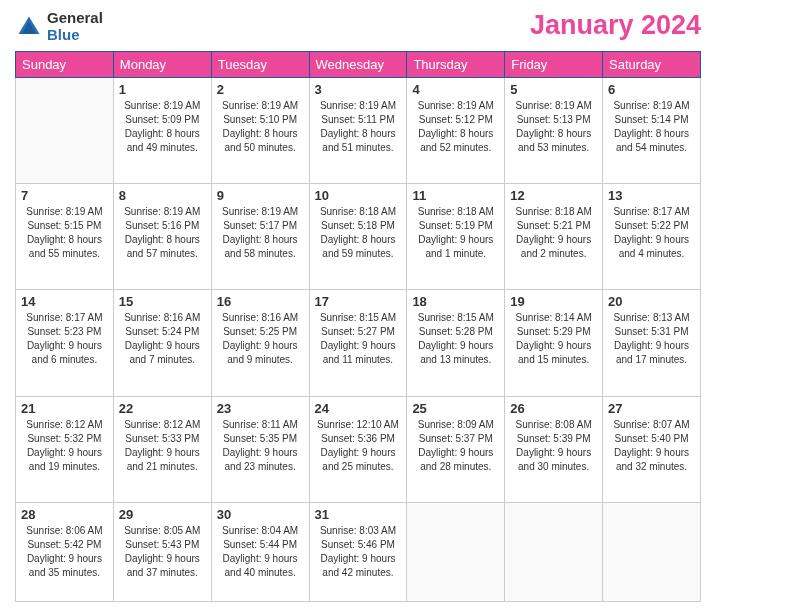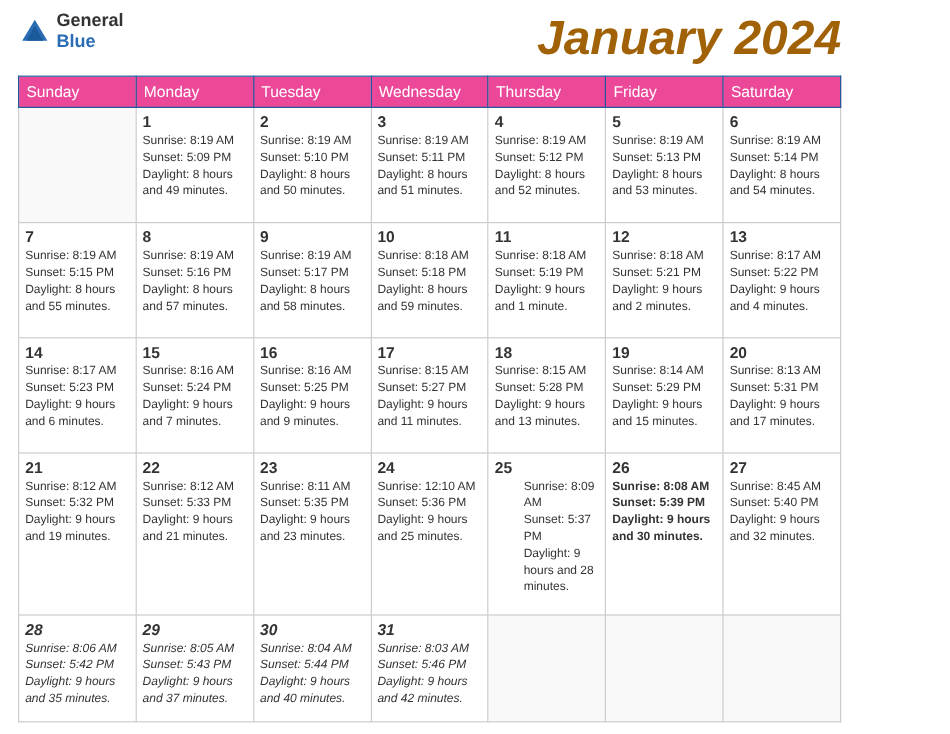--- a/index.html
+++ b/index.html
@@ -44,24 +44,23 @@
       color: #2a6db5;
     }
     .logo-icon {
       width: 28px;
       height: 28px;
     }
     .title-block {
       text-align: right;
     }
     .month-title {
-      font-size: 40px;
+      font-size: 27px;
       font-weight: bold;
-      color: #a16207;
-      font-style: italic;
+      color: #ec4899;
     }
     .location {
       font-size: 14px;
       color: #555;
     }
     .calendar {
       flex: 1;
       border: 1px solid #ccc;
       border-collapse: collapse;
       width: 100%;
@@ -87,27 +86,27 @@
     .day-number {
       font-size: 13px;
       font-weight: bold;
       color: #333;
       margin-bottom: 2px;
     }
     .day-info {
       font-size: 10px;
       line-height: 1.4;
       color: #333;
+      text-align: center;
     }
     .empty-cell {
       background: #f9f9f9;
     }
     tr:last-child td {
       height: 80px;
-      font-style: italic;
     }
   </style>
 </head>
 <body>
 
 <div class="page">
   <div class="header">
     <div class="logo">
       <svg class="logo-icon" viewBox="0 0 40 40">
         <polygon points="20,5 35,30 5,30" fill="#2a6db5"></polygon>
@@ -283,33 +282,33 @@
 Daylight: 9 hours and 23 minutes.</div>
           </td>
           <td>
             <div class="day-number">24</div>
             <div class="day-info" style="white-space: pre-line;">Sunrise: 12:10 AM
 Sunset: 5:36 PM
 Daylight: 9 hours and 25 minutes.</div>
           </td>
           <td>
             <div class="day-number">25</div>
-            <div class="day-info" style="white-space: pre-line; margin-left: 24px;">Sunrise: 8:09 AM
+            <div class="day-info" style="white-space: pre-line;">Sunrise: 8:09 AM
 Sunset: 5:37 PM
 Daylight: 9 hours and 28 minutes.</div>
           </td>
           <td>
             <div class="day-number">26</div>
-            <div class="day-info" style="white-space: pre-line; font-weight: bold;">Sunrise: 8:08 AM
+            <div class="day-info" style="white-space: pre-line;">Sunrise: 8:08 AM
 Sunset: 5:39 PM
 Daylight: 9 hours and 30 minutes.</div>
           </td>
           <td>
             <div class="day-number">27</div>
-            <div class="day-info" style="white-space: pre-line;">Sunrise: 8:45 AM
+            <div class="day-info" style="white-space: pre-line;">Sunrise: 8:07 AM
 Sunset: 5:40 PM
 Daylight: 9 hours and 32 minutes.</div>
           </td>
         </tr>
         <tr>
           <td>
             <div class="day-number">28</div>
             <div class="day-info" style="white-space: pre-line;">Sunrise: 8:06 AM
 Sunset: 5:42 PM
 Daylight: 9 hours and 35 minutes.</div>

